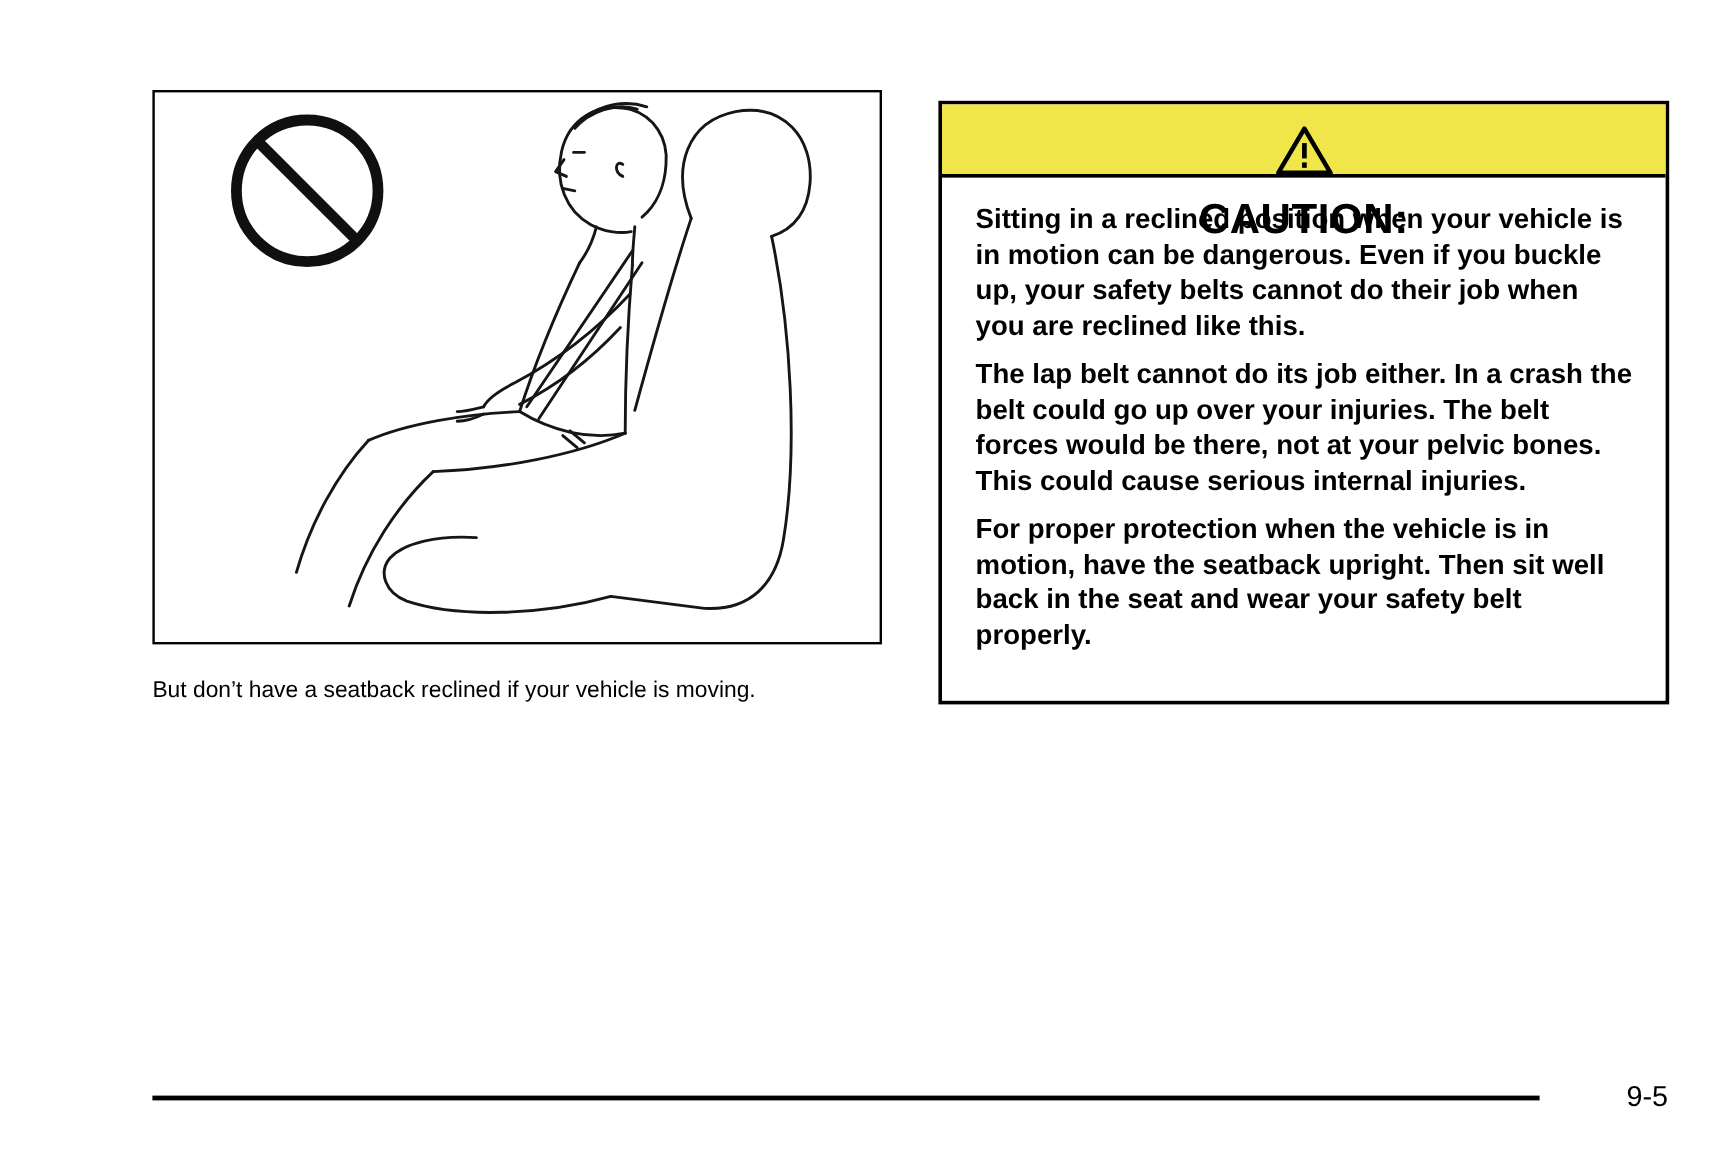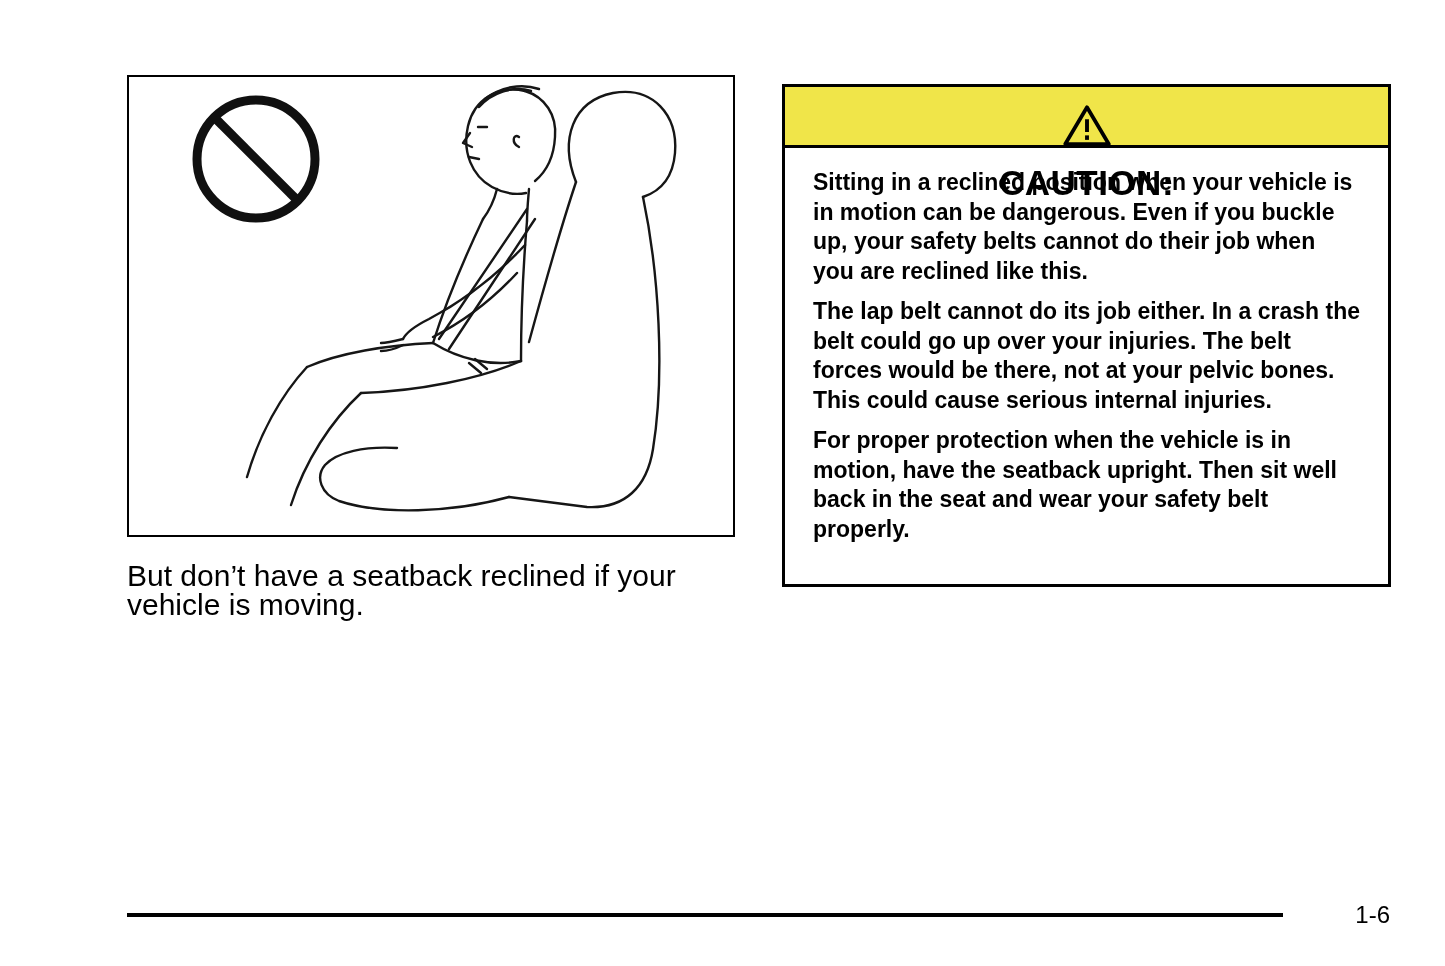--- a/index.html
+++ b/index.html
@@ -27,21 +27,21 @@
     fill:none; stroke:#161616; stroke-width:2.4;
     stroke-linecap:round; stroke-linejoin:round;
   }
   .no-symbol circle, .no-symbol line {
     fill:none; stroke:#101010; stroke-width:9;
   }
   .figure-caption {
     position:absolute;
     left:127px; top:561px;
     width:600px;
-    font-size:30px;
+    font-size:19px;
     line-height:29px;
   }
 
   
   .caution-box {
     position:absolute;
     left:782px; top:84px;
     width:609px;
     border:3px solid #000;
     background:#fff;
@@ -160,15 +160,15 @@
       <span class="caution-title">CAUTION:</span>
     </div>
     <div class="caution-body">
       <p>Sitting in a reclined position when your vehicle is in motion can be dangerous. Even if you buckle up, your safety belts cannot do their job when you are reclined like this.</p>
       <p>The lap belt cannot do its job either. In a crash the belt could go up over your injuries. The belt forces would be there, not at your pelvic bones. This could cause serious internal injuries.</p>
       <p>For proper protection when the vehicle is in motion, have the seatback upright. Then sit well back in the seat and wear your safety belt properly.</p>
     </div>
   </div>
 
   <div class="footer-rule"></div>
-  <div class="page-number">1-6</div>
+  <div class="page-number">9-5</div>
 
 </div>
 
 </body></html>

